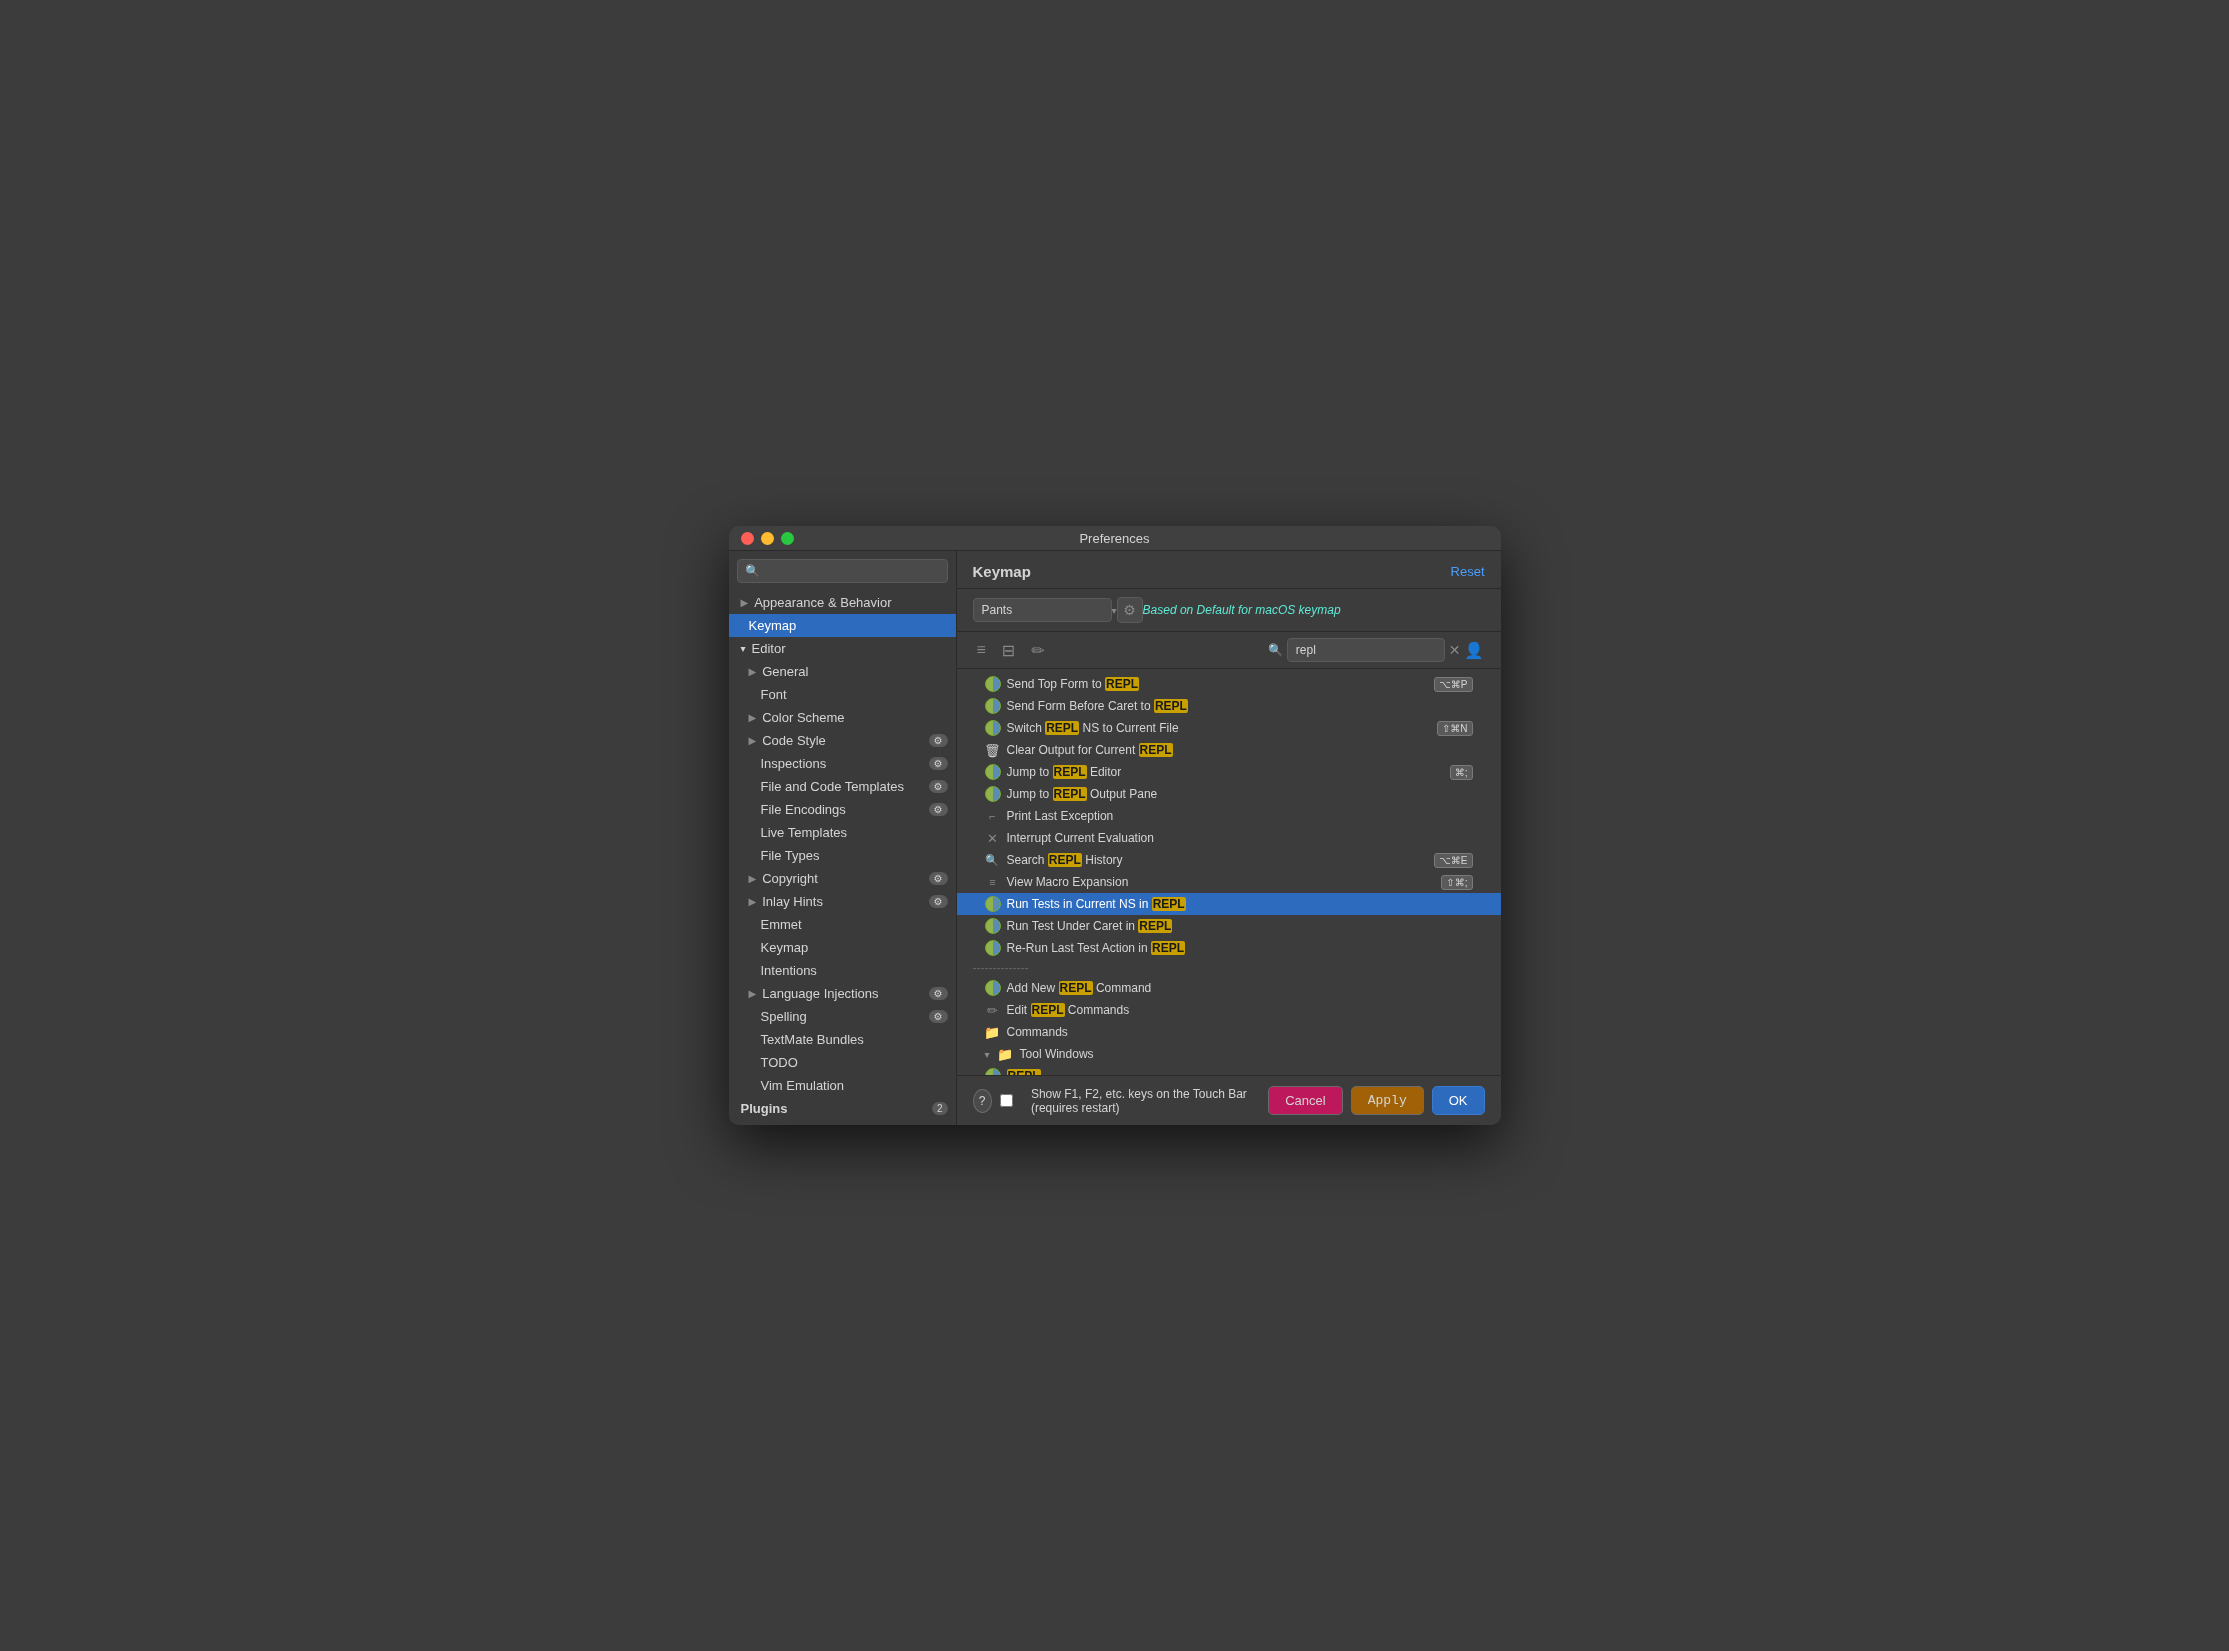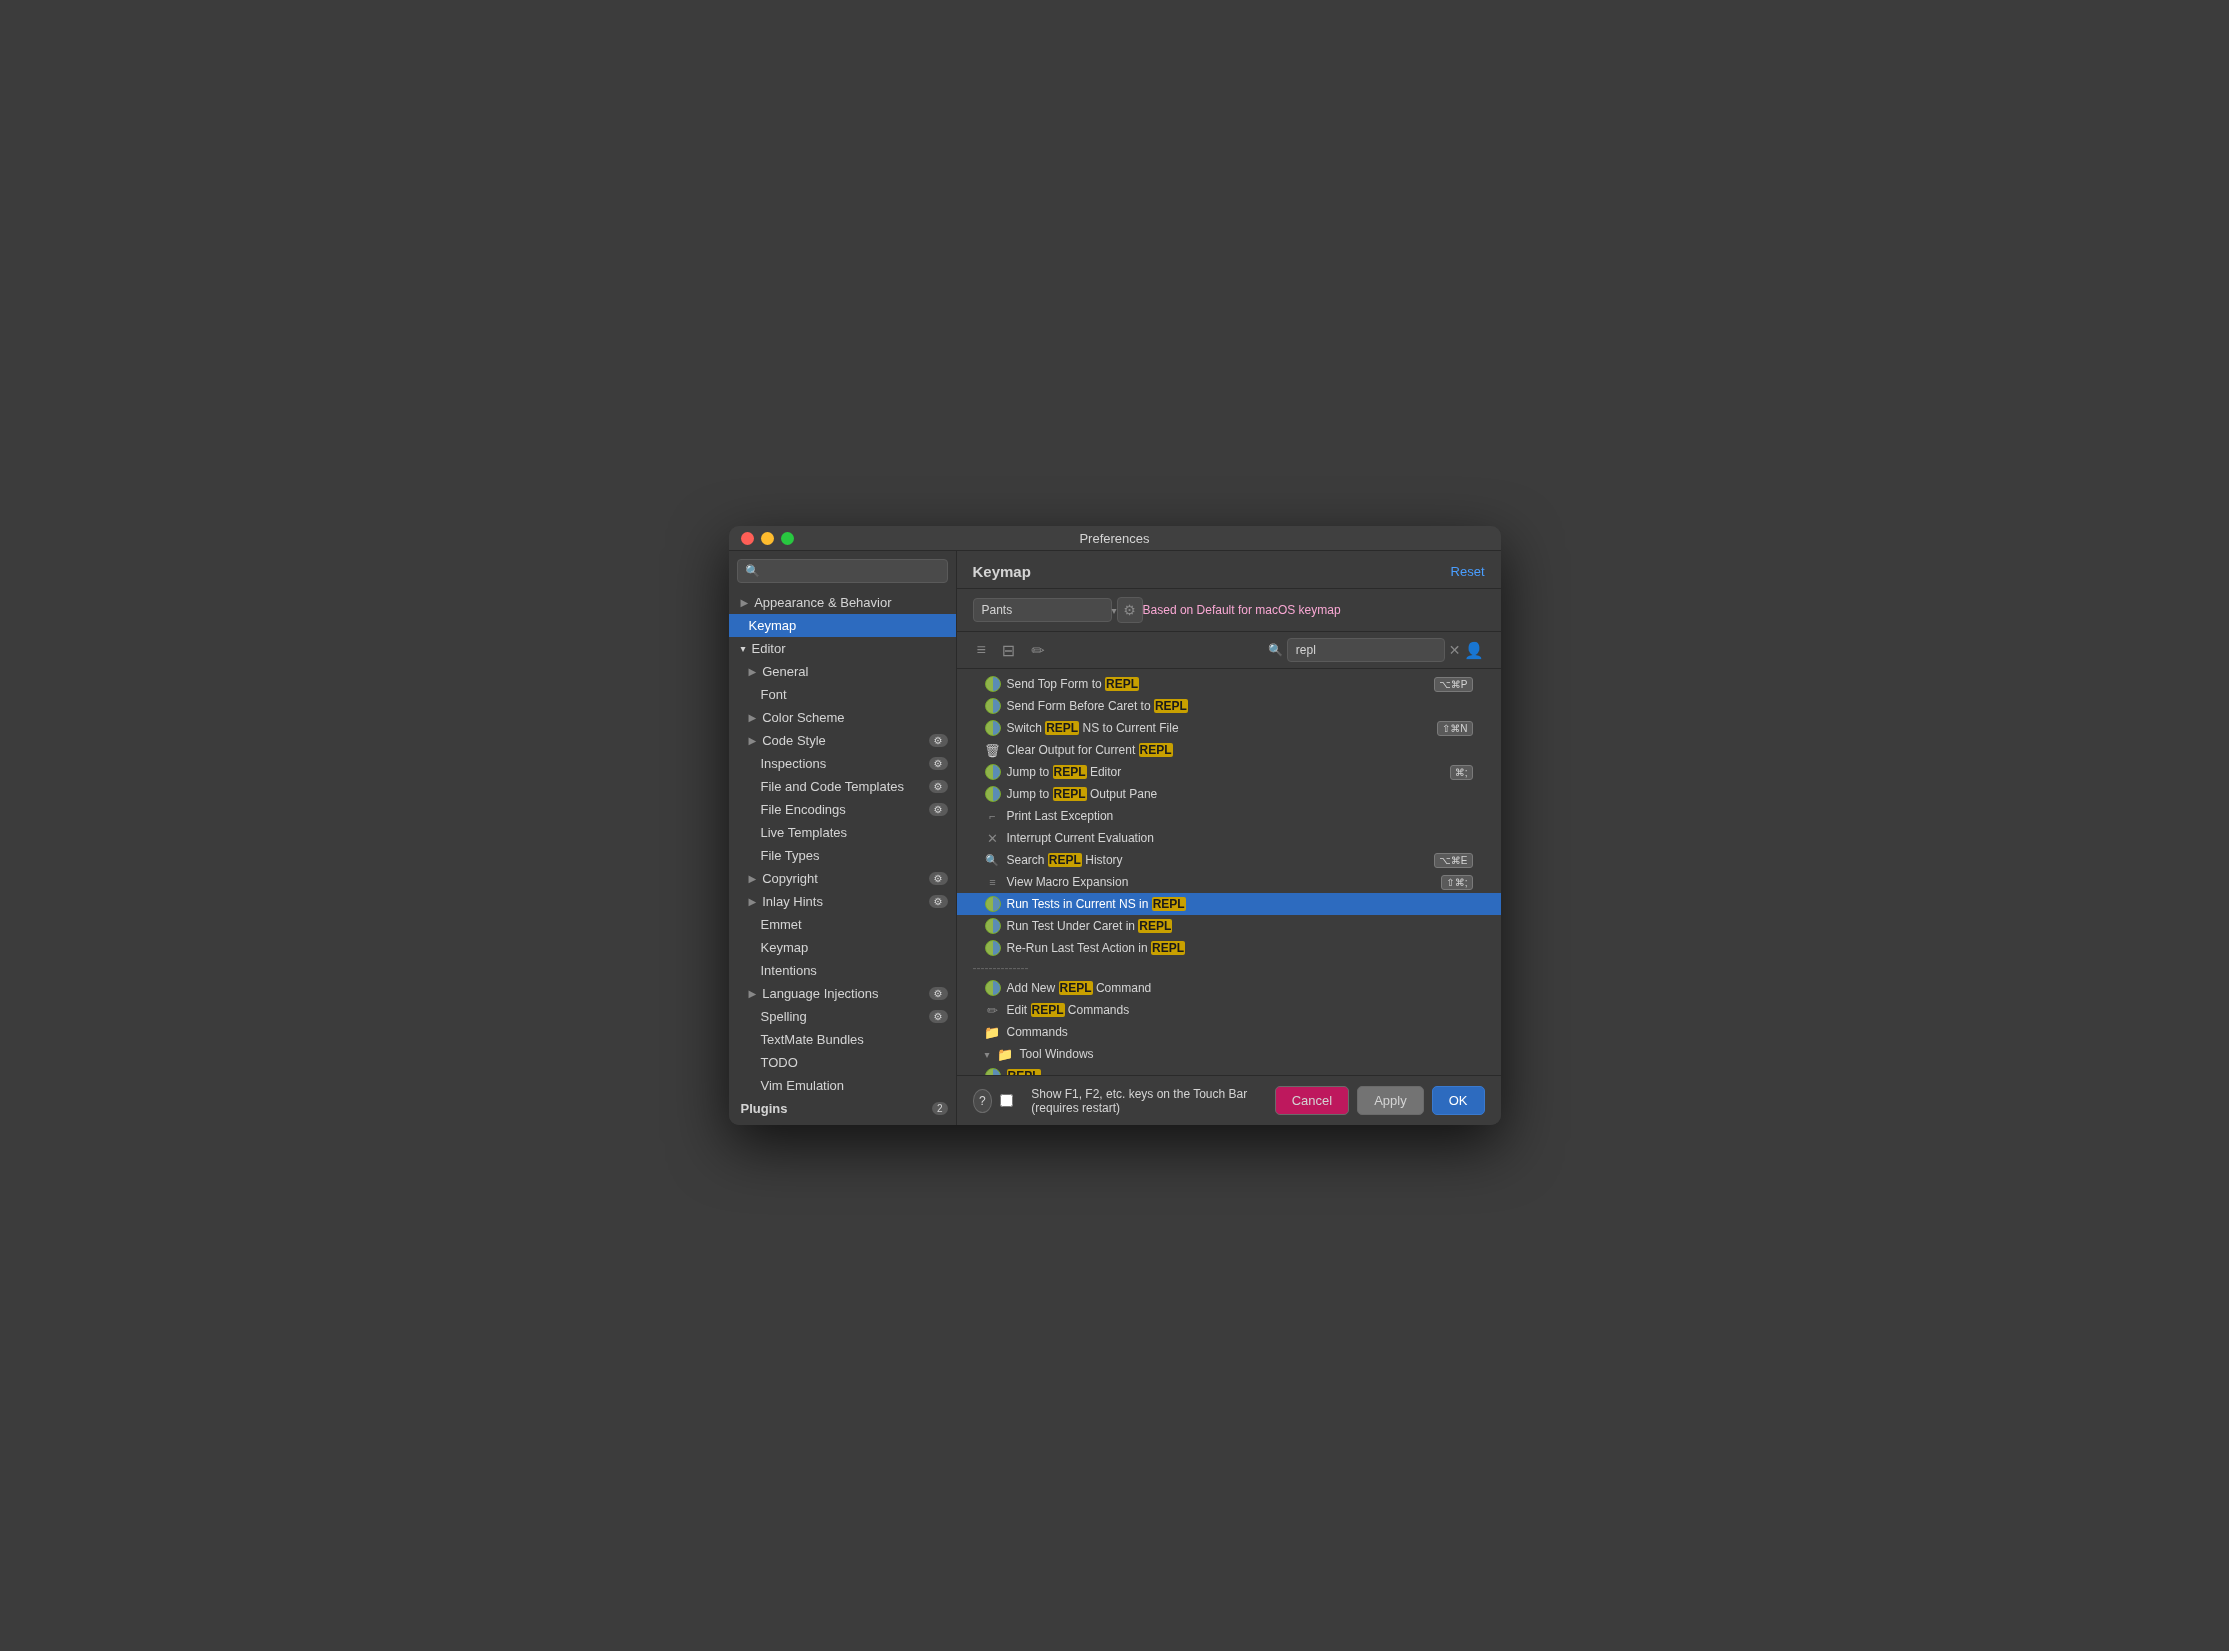--- a/index.html
+++ b/index.html
@@ -153,22 +153,23 @@
       color: #888;
       width: 26px;
       height: 26px;
       display: flex;
       align-items: center;
       justify-content: center;
       cursor: pointer;
       font-size: 14px;
     }
     .keymap-hint {
-      color: #f9a8d4;
-      font-size: 12px;
+      color: #5eead4;
+      font-size: 12px;
+      font-style: italic;
     }
     .toolbar-row {
       padding: 6px 16px;
       display: flex;
       align-items: center;
       gap: 8px;
       border-bottom: 1px solid #2a2a2a;
     }
     .toolbar-btn {
       background: none;
@@ -306,23 +307,24 @@
       cursor: pointer;
       border: none;
       outline: none;
     }
     .btn-cancel {
       background: #be185d;
       color: #d4d4d4;
       border: 1px solid #6a6a6a;
     }
     .btn-apply {
-      background: #737373;
+      background: #a16207;
       color: #d4d4d4;
       border: 1px solid #6a6a6a;
+      font-family: Liberation Mono, monospace;
     }
     .btn-ok {
       background: #2d6bbf;
       color: white;
       border: 1px solid #3a7acf;
     }
     .help-btn {
       width: 24px;
       height: 24px;
       border-radius: 50%;

